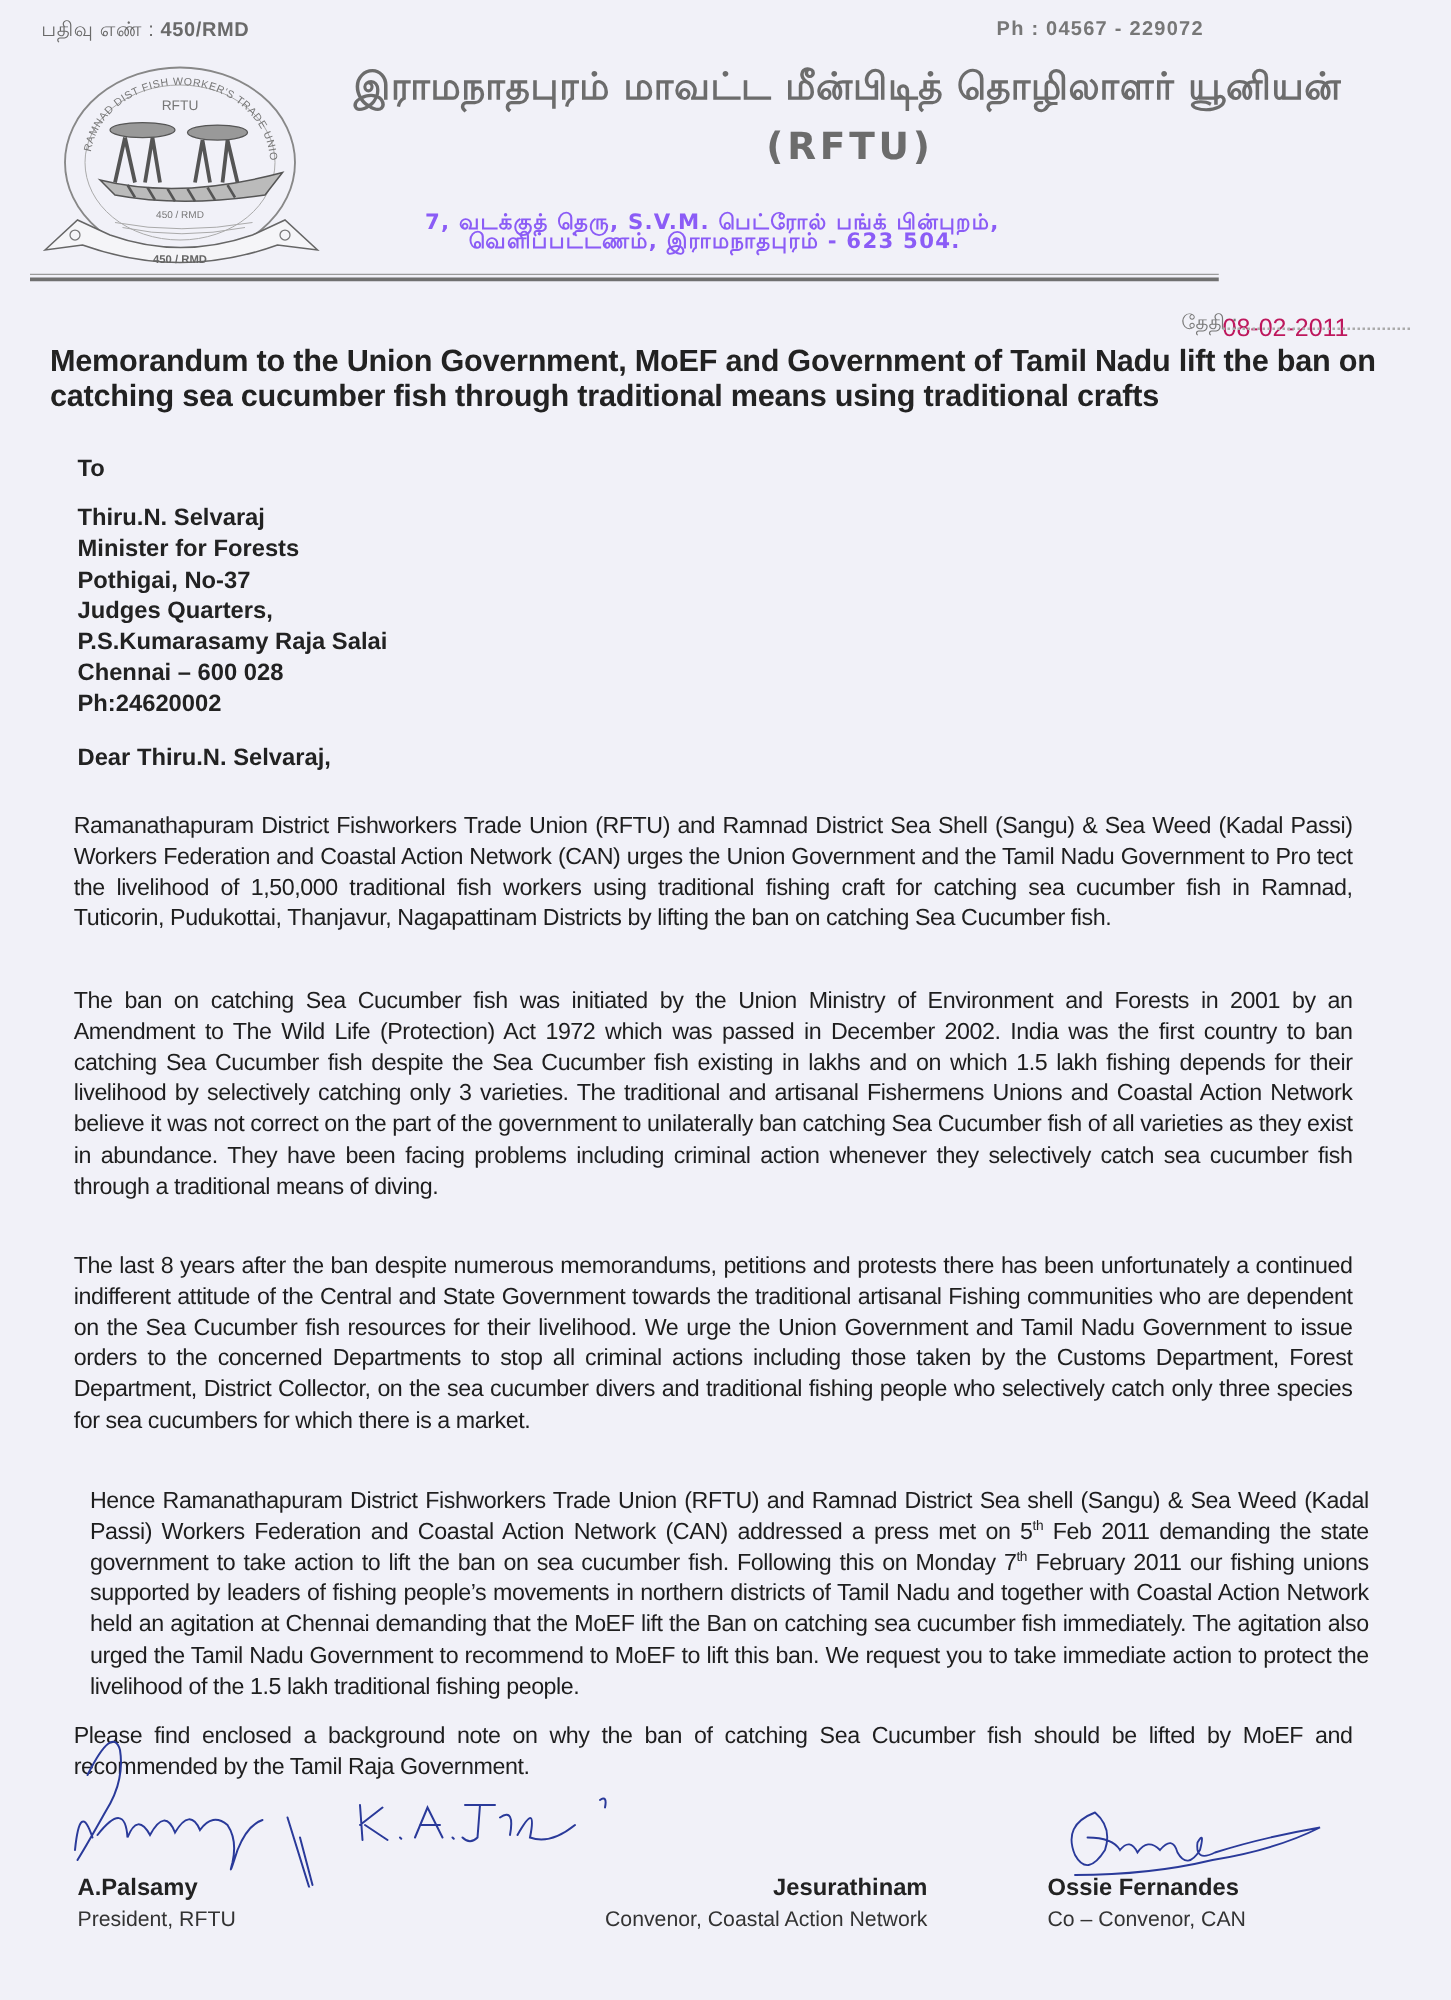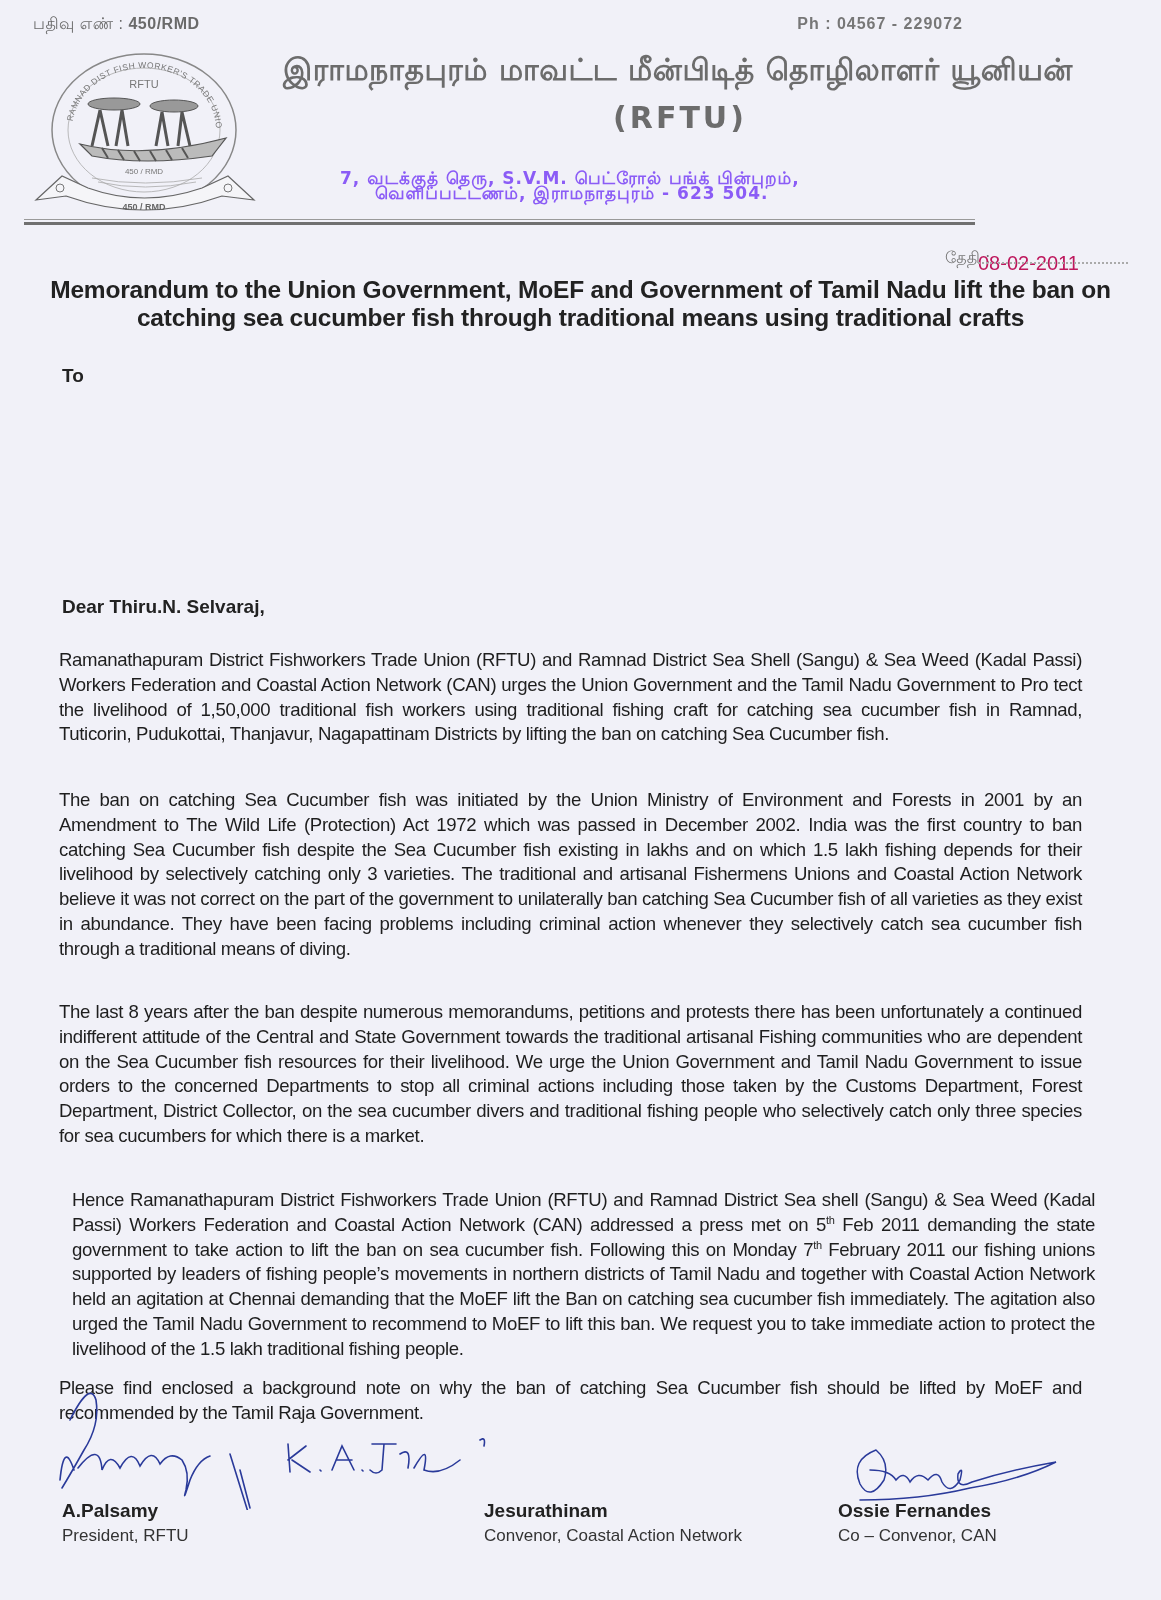--- a/index.html
+++ b/index.html
@@ -27,21 +27,21 @@
 
     .rule-thin { position: absolute; left: 24px; right: 8px; top: 219px; height: 1px; background: #9a9a9a; }
     .rule-thick { position: absolute; left: 24px; right: 8px; top: 222px; height: 3px; background: #707070; }
 
     .date-wrap { position: absolute; left: 945px; top: 240px; width: 200px; height: 28px; }
     .date-label { position: absolute; left: 0; top: 8px; font-size: 16px; color: #777; font-family: "DejaVu Sans", sans-serif; }
     .date-val { position: absolute; left: 33px; top: 12px; font-size: 20px; color: #be185d; font-family: "Liberation Sans Narrow", "Liberation Sans", sans-serif; }
     .date-dots { position: absolute; left: 33px; top: 22px; width: 150px; border-bottom: 2px dotted #aaa; }
 
     
-    .title { position: absolute; left: 40px; top: 276px; width: 1081px; text-align: center; font-size: 24.5px; font-weight: bold; line-height: 28px; color: #222; letter-spacing: -0.2px; }
+    .title { position: absolute; left: 40px; top: 276px; width: 1081px; font-size: 24.5px; font-weight: bold; line-height: 28px; color: #222; letter-spacing: -0.2px; }
 
     
     .to { position: absolute; left: 62px; top: 365px; font-size: 19px; font-weight: bold; color: #222; }
     .address { position: absolute; left: 62px; top: 403px; font-size: 19px; font-weight: bold; line-height: 24.8px; color: #222; }
     .address div { white-space: nowrap; }
 
     .salutation { position: absolute; left: 62px; top: 596px; font-size: 19px; font-weight: bold; color: #222; text-align: center; }
 
     
     .body-text { position: absolute; left: 59px; width: 1023px; font-size: 18.6px; line-height: 24.8px; text-align: justify; color: #1e1e1e; letter-spacing: -0.35px; }
@@ -51,21 +51,21 @@
     .p4 { top: 1188px; margin-left: 13px; }
     .p5 { top: 1376px; }
     .body-text sup { font-size: 11px; line-height: 0; }
 
     
     .sig { position: absolute; top: 1500px; }
     .sig .name { font-size: 19px; font-weight: bold; color: #222; white-space: nowrap; }
     .sig .role { font-size: 17px; color: #333; margin-top: 4px; white-space: nowrap; }
     .sig1 { left: 62px; }
     .sig2 { left: 250px; }
-    .sig3 { left: 484px; }
+    .sig3 { left: 484px; text-align: right; }
     .sig4 { left: 838px; }
 
     .signature-ink { position: absolute; pointer-events: none; }
   </style>
 </head>
 <body>
 
 <div class="page">
 
   <div class="reg-no">
@@ -112,20 +112,29 @@
 
   <div class="date-wrap">
     <span class="date-label">தேதி :</span>
     <span class="date-val">08-02-2011</span>
     <span class="date-dots"></span>
   </div>
 
   <div class="title">Memorandum to the Union Government, MoEF and Government of Tamil Nadu lift the ban on catching sea cucumber fish through traditional means using traditional crafts</div>
 
   <div class="to">To</div>
+  <div class="address">
+    <div>Thiru.N. Selvaraj</div>
+    <div>Minister for Forests</div>
+    <div>Pothigai, No-37</div>
+    <div>Judges Quarters,</div>
+    <div>P.S.Kumarasamy Raja Salai</div>
+    <div>Chennai – 600 028</div>
+    <div>Ph:24620002</div>
+  </div>
 
   <div class="salutation">Dear Thiru.N. Selvaraj,</div>
 
   <div class="body-text p1">Ramanathapuram District Fishworkers Trade Union (RFTU) and Ramnad District Sea Shell (Sangu) &amp; Sea Weed (Kadal Passi) Workers Federation and Coastal Action Network (CAN) urges the Union Government and the Tamil Nadu Government to Pro tect the livelihood of 1,50,000 traditional fish workers using traditional fishing craft for catching sea cucumber fish in Ramnad, Tuticorin, Pudukottai, Thanjavur, Nagapattinam Districts by lifting the ban on catching Sea Cucumber fish.</div>
   <div class="body-text p2">The ban on catching Sea Cucumber fish was initiated by the Union Ministry of Environment and Forests in 2001 by an Amendment to The Wild Life (Protection) Act 1972 which was passed in December 2002. India was the first country to ban catching Sea Cucumber fish despite the Sea Cucumber fish existing in lakhs and on which 1.5 lakh fishing depends for their livelihood by selectively catching only 3 varieties. The traditional and artisanal Fishermens Unions and Coastal Action Network believe it was not correct on the part of the government to unilaterally ban catching Sea Cucumber fish of all varieties as they exist in abundance.  They have been facing problems including criminal action whenever they selectively catch sea cucumber fish through a traditional means of diving.</div>
   <div class="body-text p3">The last 8 years after the ban despite numerous memorandums, petitions and protests there has been unfortunately a continued indifferent attitude of the Central and State Government towards the traditional artisanal Fishing communities who are dependent on the Sea Cucumber fish resources for their livelihood. We urge the  Union Government and Tamil Nadu Government to issue orders to the concerned Departments to stop all criminal actions including those taken by the Customs Department, Forest Department, District Collector, on the sea cucumber divers and traditional fishing people who selectively catch only three species for sea cucumbers for which there is a market.</div>
   <div class="body-text p4"><span>Hence Ramanathapuram District Fishworkers Trade Union (RFTU) and Ramnad District Sea shell (Sangu) &amp; Sea Weed (Kadal Passi) Workers Federation and Coastal Action Network (CAN) addressed a press met on 5</span><sup>th</sup><span> Feb 2011 demanding the state government to take action to lift the ban on sea cucumber fish. Following this on Monday 7</span><sup>th</sup><span> February 2011 our fishing unions supported by leaders of fishing people’s movements in northern districts of Tamil Nadu and together with Coastal Action Network held an agitation at Chennai demanding that the MoEF lift the Ban on catching sea cucumber fish immediately. The agitation also urged the Tamil Nadu Government to recommend to MoEF to lift this ban. We request you to take immediate action to protect the livelihood of the 1.5 lakh traditional fishing people.</span></div>
   <div class="body-text p5">Please find enclosed a background note on why the ban of catching Sea Cucumber fish should be lifted by MoEF and recommended by the Tamil Raja Government.</div>
 
   <svg class="signature-ink" style="left:40px; top:1380px;" width="520" height="130" viewBox="0 0 520 130">

